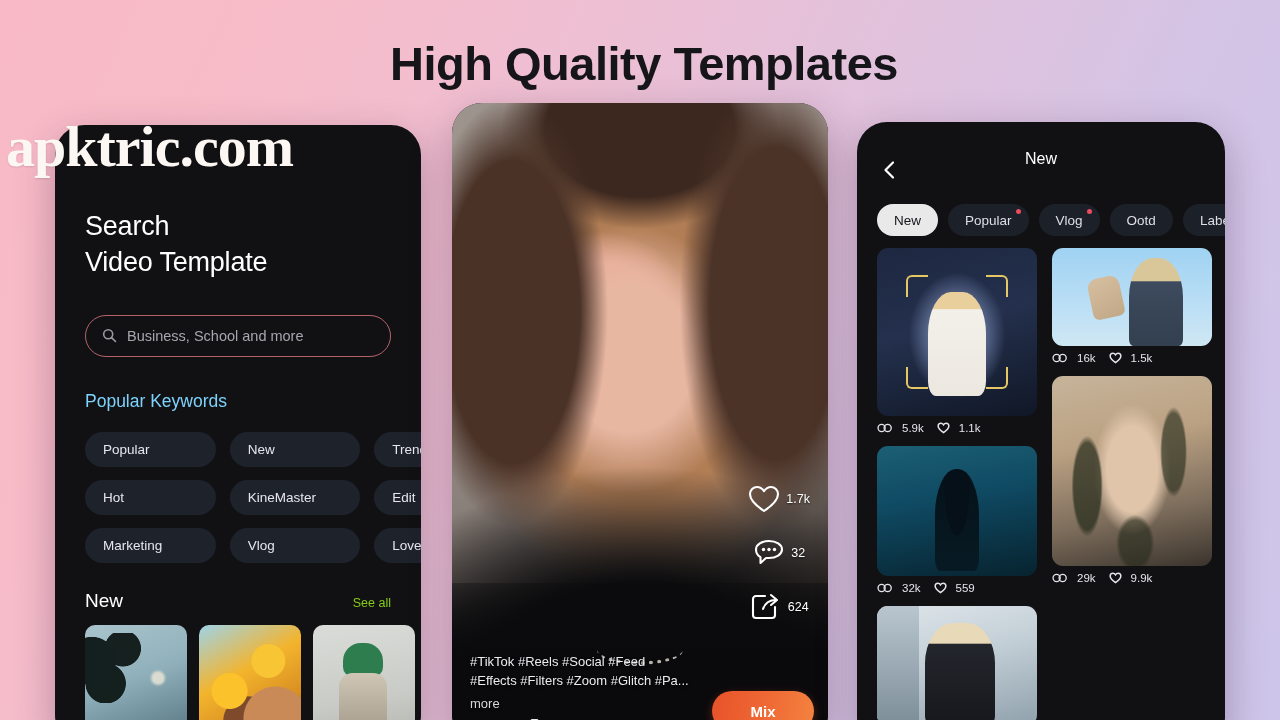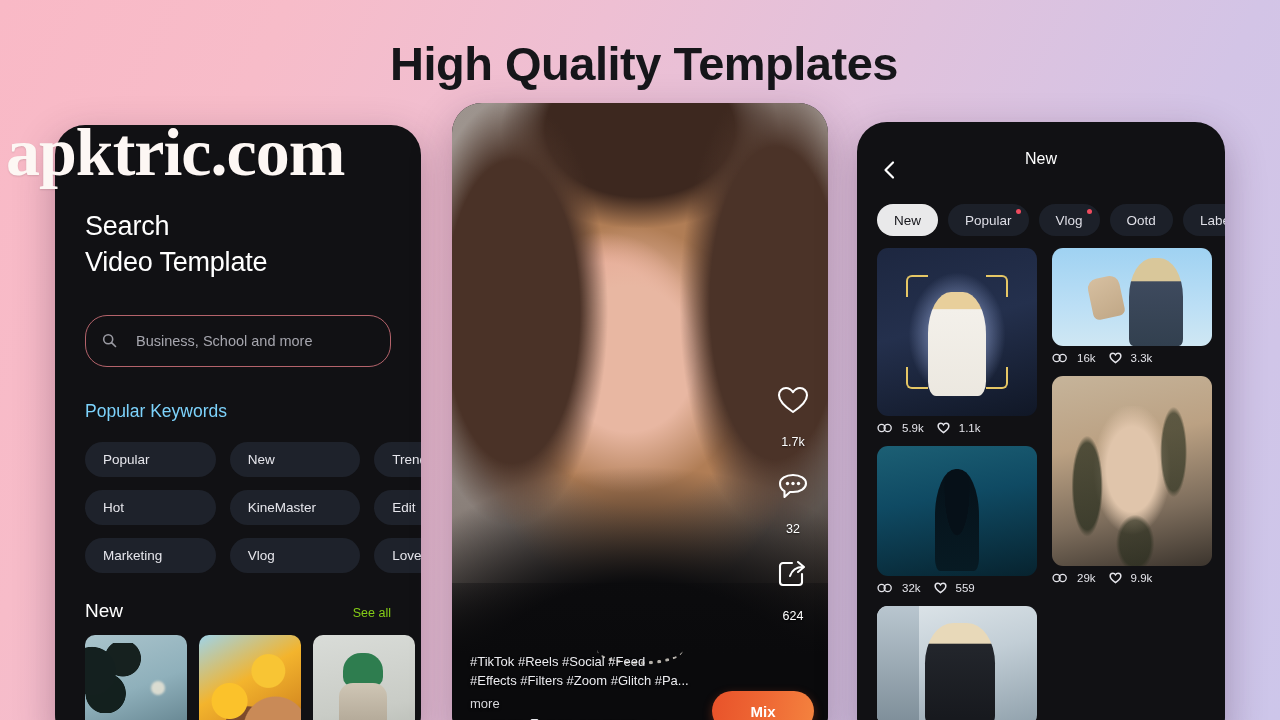--- a/index.html
+++ b/index.html
@@ -31,21 +31,21 @@
     letter-spacing: -0.5px;
     color: #16161a;
     font-family: "Liberation Sans", sans-serif;
   }
   
   .watermark {
     position: absolute;
     top: 118px; left: 6px;
     font-family: "Liberation Serif", serif;
     font-weight: 700;
-    font-size: 68px;
+    font-size: 58px;
     line-height: 1;
     color: #fdf7f4;
     letter-spacing: -1px;
     z-index: 60;
     text-shadow: 0 1px 2px rgba(0,0,0,0.12);
   }
 
   
   .phone {
     position: absolute;
@@ -56,26 +56,26 @@
   }
   .phone-left  { left: 55px;  top: 125px;  width: 366px; height: 620px; }
   .phone-mid   { left: 452px; top: 103px;  width: 376px; height: 640px; }
   .phone-right { left: 857px; top: 122px;  width: 368px; height: 625px; }
 
   
   .left-inner { padding: 84px 30px 0 30px; color: #fff; }
   .search-title { font-size: 27px; font-weight: 500; line-height: 1.33; letter-spacing: -0.2px;}
   .searchbar {
     margin-top: 34px;
-    height: 52px;
+    height: 42px;
     border: 1.6px solid #b4636b;
     border-radius: 22px;
     display: flex; align-items: center;
     padding: 0 16px;
-    gap: 19px;
+    gap: 10px;
   }
   .mag { width: 15px; height: 15px; flex: 0 0 auto; }
   .mag circle, .mag line { stroke: #9a9aa2; stroke-width: 1.7; fill: none; stroke-linecap: round; }
   .search-ph { font-size: 14.5px; color: #a6a6ae; }
   .sect-title { margin-top: 34px; font-size: 17.5px; font-weight: 500; color: #7dd3fc; }
   .chips {
     margin-top: 20px;
     display: grid;
     grid-template-columns: 1fr 1fr 1fr;
     gap: 13px 14px;
@@ -154,21 +154,21 @@
     width: 86px; height: 30px;
     border-bottom: 4px dotted #c9c4bc;
     border-radius: 0 0 50% 50%;
     opacity: .9;
   }
   .actions {
     position: absolute; right: 18px; bottom: 120px;
     display: flex; flex-direction: column; align-items: center; gap: 22px;
     color:#fff;
   }
-  .action { display:flex; flex-direction:column; align-items:center; gap:19px; }
+  .action { display:flex; flex-direction:row; align-items:center; gap:5px; }
   .action .cnt { font-size: 12.5px; color:#fff; text-shadow:0 1px 2px rgba(0,0,0,.6);}
   .ic { width: 34px; height: 32px; }
   .ic path, .ic circle, .ic rect, .ic polyline { fill:none; stroke:#fff; stroke-width:2.1; stroke-linecap:round; stroke-linejoin:round; }
   .ic .dot { fill:#fff; stroke:none; }
   .mid-bottom {
     position: absolute; left: 18px; right: 14px; bottom: 10px;
     color:#fff;
   }
   .tags { font-size: 13px; line-height: 1.45; color:#ececf0; text-shadow:0 1px 3px rgba(0,0,0,.7); }
   .more { font-size: 13px; color:#d8d8dc; margin-top: 5px; text-shadow:0 1px 3px rgba(0,0,0,.7); }
@@ -462,21 +462,21 @@
               <svg class="loop" viewBox="0 0 18 11">
                 <circle cx="5.2" cy="5.5" r="4"></circle>
                   <circle cx="12" cy="5.5" r="4"></circle>
               </svg>
               <span>16k</span>
             </span>
             <span class="r-stat">
               <svg class="hrt" viewBox="0 0 14 13">
                 <path d="M7 11.6 C2.4 8.3 1.2 6.2 1.2 4.4 C1.2 2.6 2.6 1.3 4.2 1.3 c1.2 0 2.2 .7 2.8 1.7 C7.6 2 8.6 1.3 9.8 1.3 c1.6 0 3 1.3 3 3.1 C12.8 6.2 11.6 8.3 7 11.6 Z"></path>
               </svg>
-              <span>3.3k</span>
+              <span>1.5k</span>
             </span>
           </div>
         </div>
 
         <div>
           <div class="r-card c-d">
             <div class="face"></div>
             <div class="leaf"></div>
           </div>
           <div class="r-stats">

